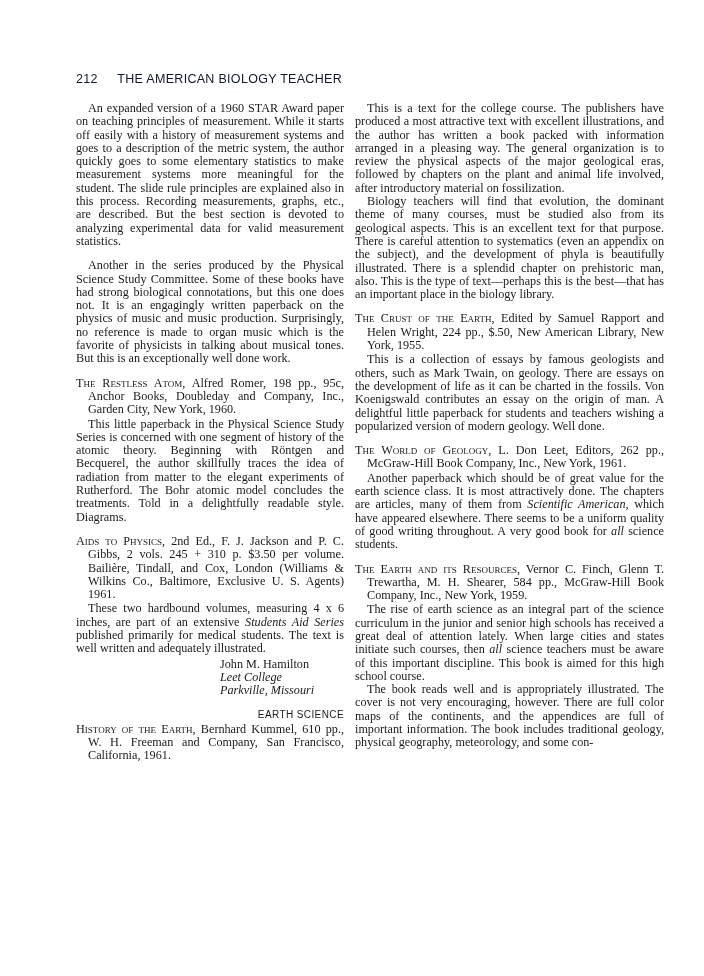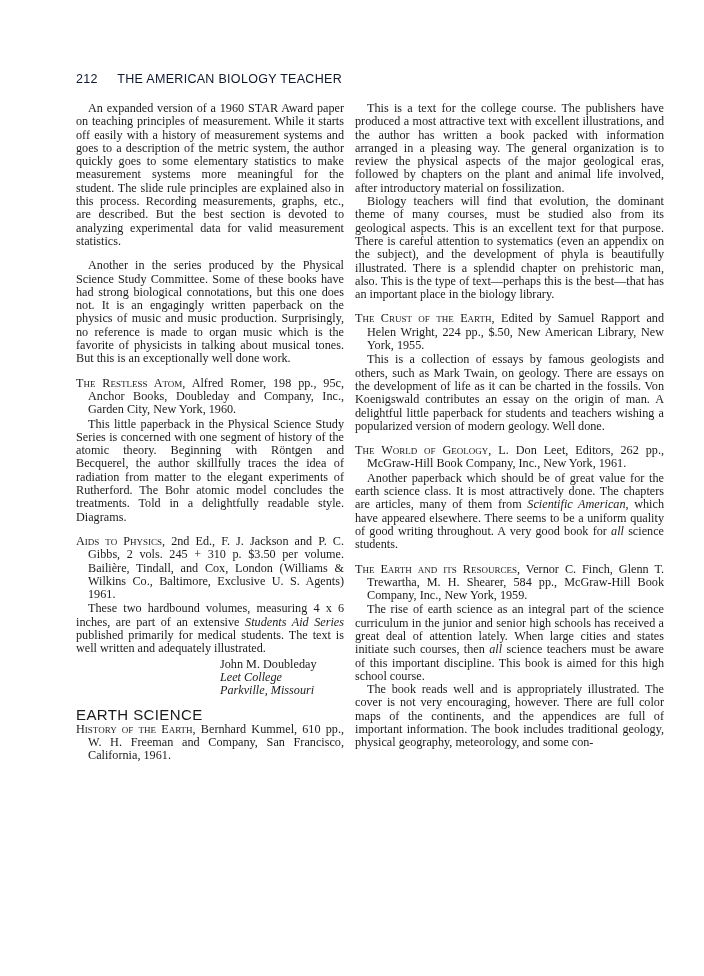--- a/index.html
+++ b/index.html
@@ -31,22 +31,22 @@
   }
   .citation .title { font-variant: small-caps; }
   .para { text-indent: 12px; margin: 0; }
   .gap { height: 11px; }
   .sig {
     margin: 2px 0 0 144px; line-height: 13px;
   }
   .sig .it { font-style: italic; }
   .section-head {
     font-family: "Liberation Sans", "DejaVu Sans", sans-serif;
-    font-size: 15px; letter-spacing: 0.4px;
-    text-align: left; margin: 11px 0 2px 0;
+    font-size: 10px; letter-spacing: 0.4px;
+    text-align: right; margin: 11px 0 2px 0;
   }
   i { font-style: italic; }
 </style>
 </head>
 <body>
 
 <div class="running-head">
   <span class="pg">212</span>
   <span>THE AMERICAN BIOLOGY TEACHER</span>
 </div>
@@ -59,21 +59,21 @@
   <div class="gap"></div>
 
   <p class="citation"><span class="title">The Restless Atom</span><span>, Alfred Romer, 198 pp., 95c, Anchor Books, Doubleday and Company, Inc., Garden City, New York, 1960.</span></p>
   <p class="para">This little paperback in the Physical Science Study Series is concerned with one segment of history of the atomic theory. Beginning with Röntgen and Becquerel, the author skillfully traces the idea of radiation from matter to the elegant experiments of Rutherford. The Bohr atomic model concludes the treatments. Told in a delightfully readable style. Diagrams.</p>
   <div class="gap"></div>
 
   <p class="citation"><span class="title">Aids to Physics</span><span>, 2nd Ed., F. J. Jackson and P. C. Gibbs, 2 vols. 245 + 310 p. $3.50 per volume. Bailière, Tindall, and Cox, London (Williams &amp; Wilkins Co., Baltimore, Exclusive U. S. Agents) 1961.</span></p>
   <p class="para"><span>These two hardbound volumes, measuring 4 x 6 inches, are part of an extensive </span><i>Students Aid Series</i><span> published primarily for medical students. The text is well written and adequately illustrated.</span></p>
 
   <div class="sig">
-    <div>John M. Doubleday</div>
+    <div>John M. Hamilton</div>
     <div class="it">Leet College</div>
     <div class="it">Parkville, Missouri</div>
   </div>
 
   <div class="section-head">EARTH SCIENCE</div>
 
   <p class="citation"><span class="title">History of the Earth</span><span>, Bernhard Kummel, 610 pp., W. H. Freeman and Company, San Francisco, California, 1961.</span></p>
 </div>
 
 <div class="col col-right">

